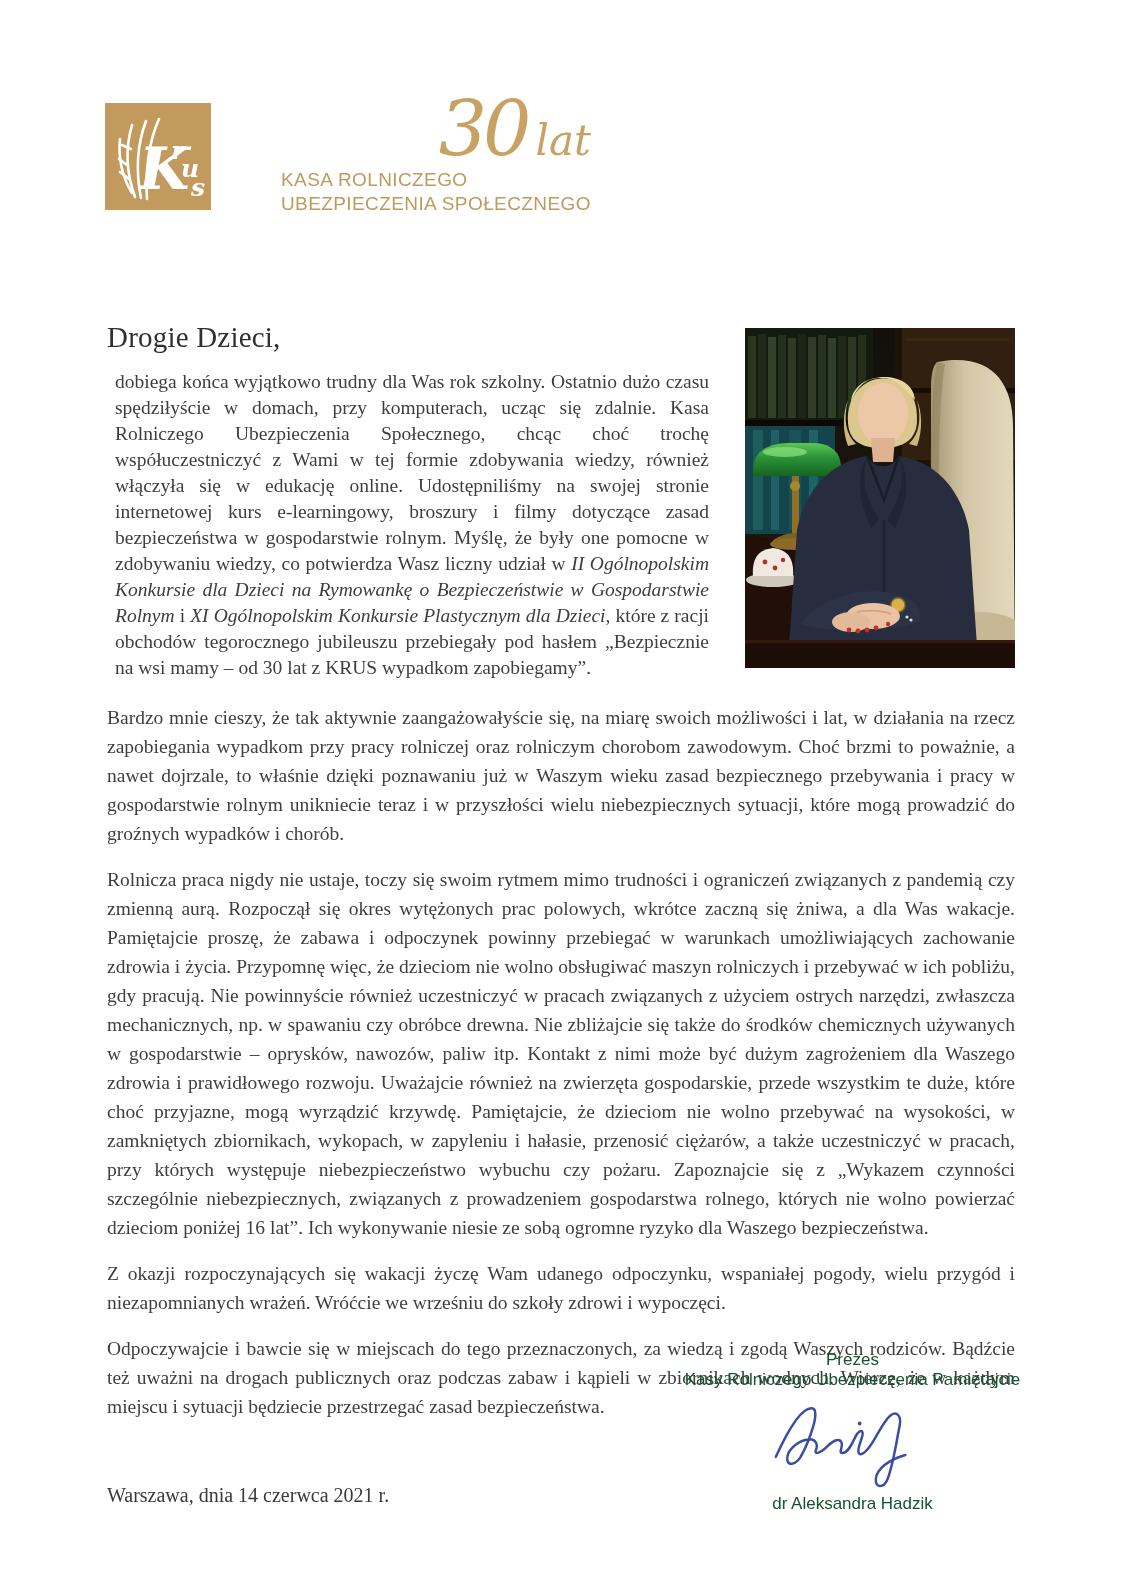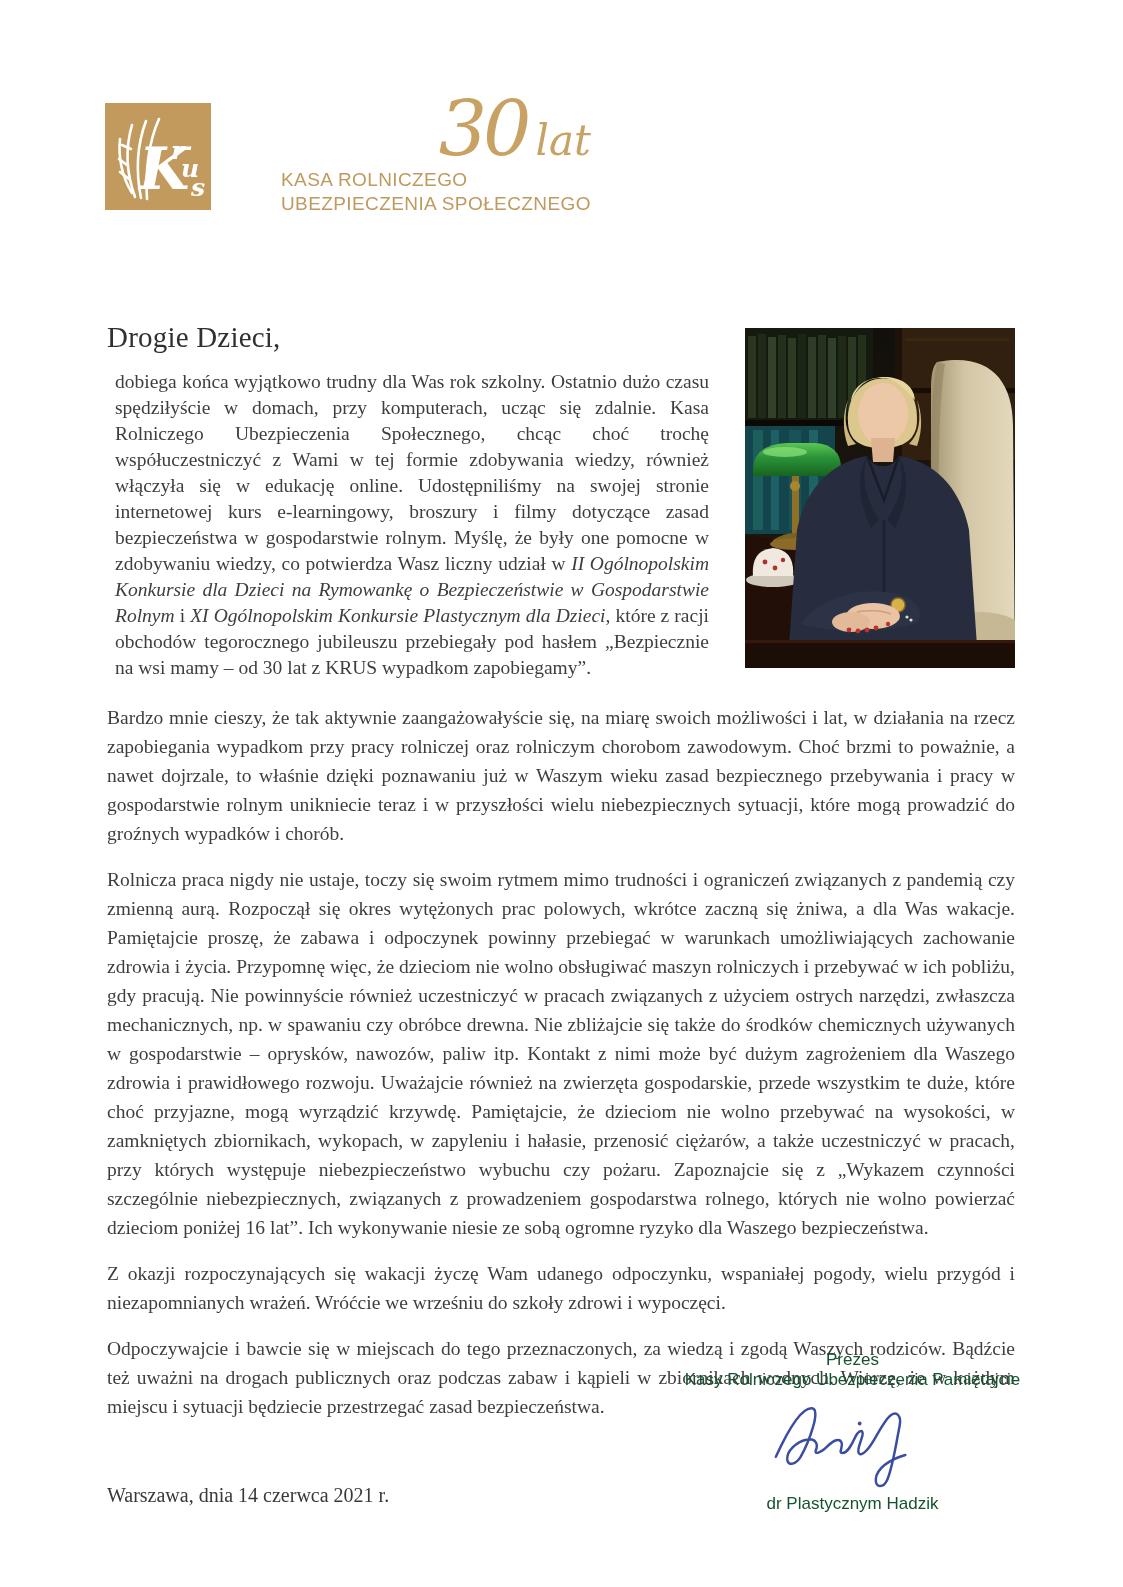--- a/index.html
+++ b/index.html
@@ -195,18 +195,18 @@
 
   <div class="signature">
     <div>Prezes</div>
     <div>Kasy Rolniczego Ubezpieczenia Pamiętajcie</div>
     <svg class="scribble" width="190" height="100" viewBox="0 0 190 105">
       <g stroke="#3a4da0" stroke-width="2.6" stroke-linecap="round" fill="none">
         <path d="M14,66 C24,44 40,14 52,15 C62,16 48,52 40,66 C35,74 27,76 26,69 C25,60 36,50 46,48 C55,46 59,52 56,59 C54,64 61,62 68,55 C75,48 81,46 83,51 C85,56 79,62 84,62 C90,62 94,52 98,44 C101,38 106,37 105,43 C103,52 99,58 101,62 C103,66 110,60 116,50 C122,40 129,26 135,22 C141,18 146,23 144,33 C141,48 137,76 131,90 C127,99 118,99 119,89 C120,79 132,69 150,64"></path>
       </g>
       <circle cx="102" cy="31" r="2" fill="#3a4da0"></circle>
     </svg>
-    <div class="name">dr Plastycznym Hadzik</div>
+    <div class="name">dr Aleksandra Hadzik</div>
   </div>
 
   <div class="dateline">Warszawa, dnia 14 czerwca 2021 r.</div>
 
 </div>
 
 </body></html>

